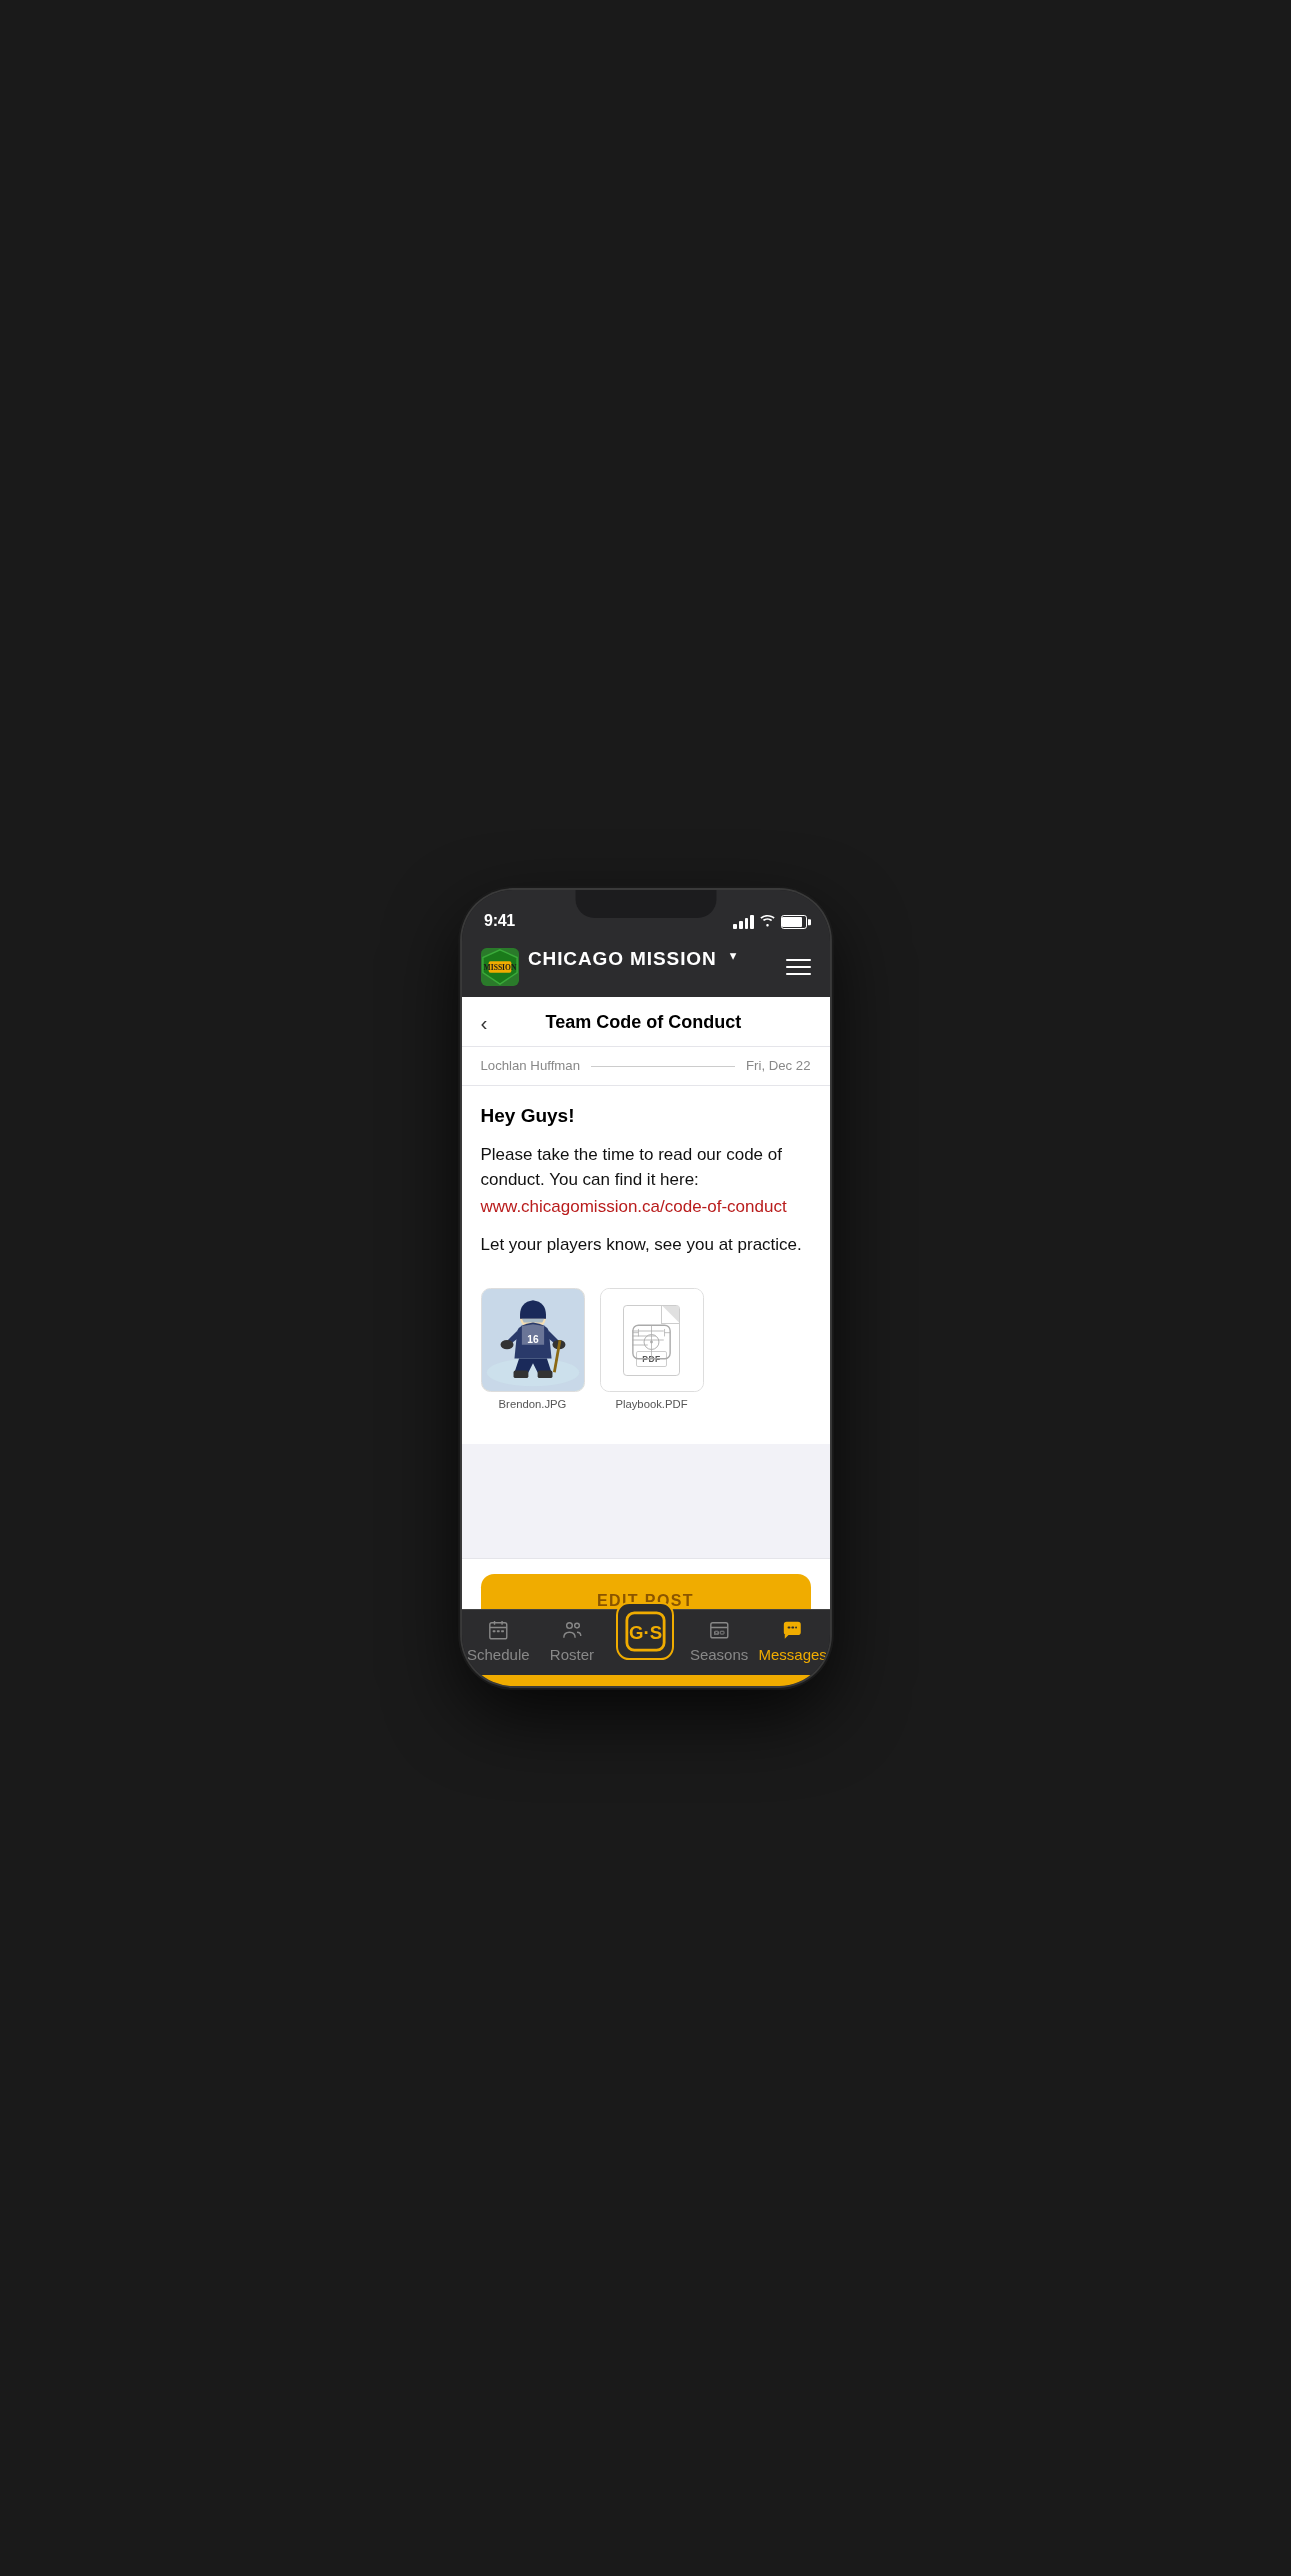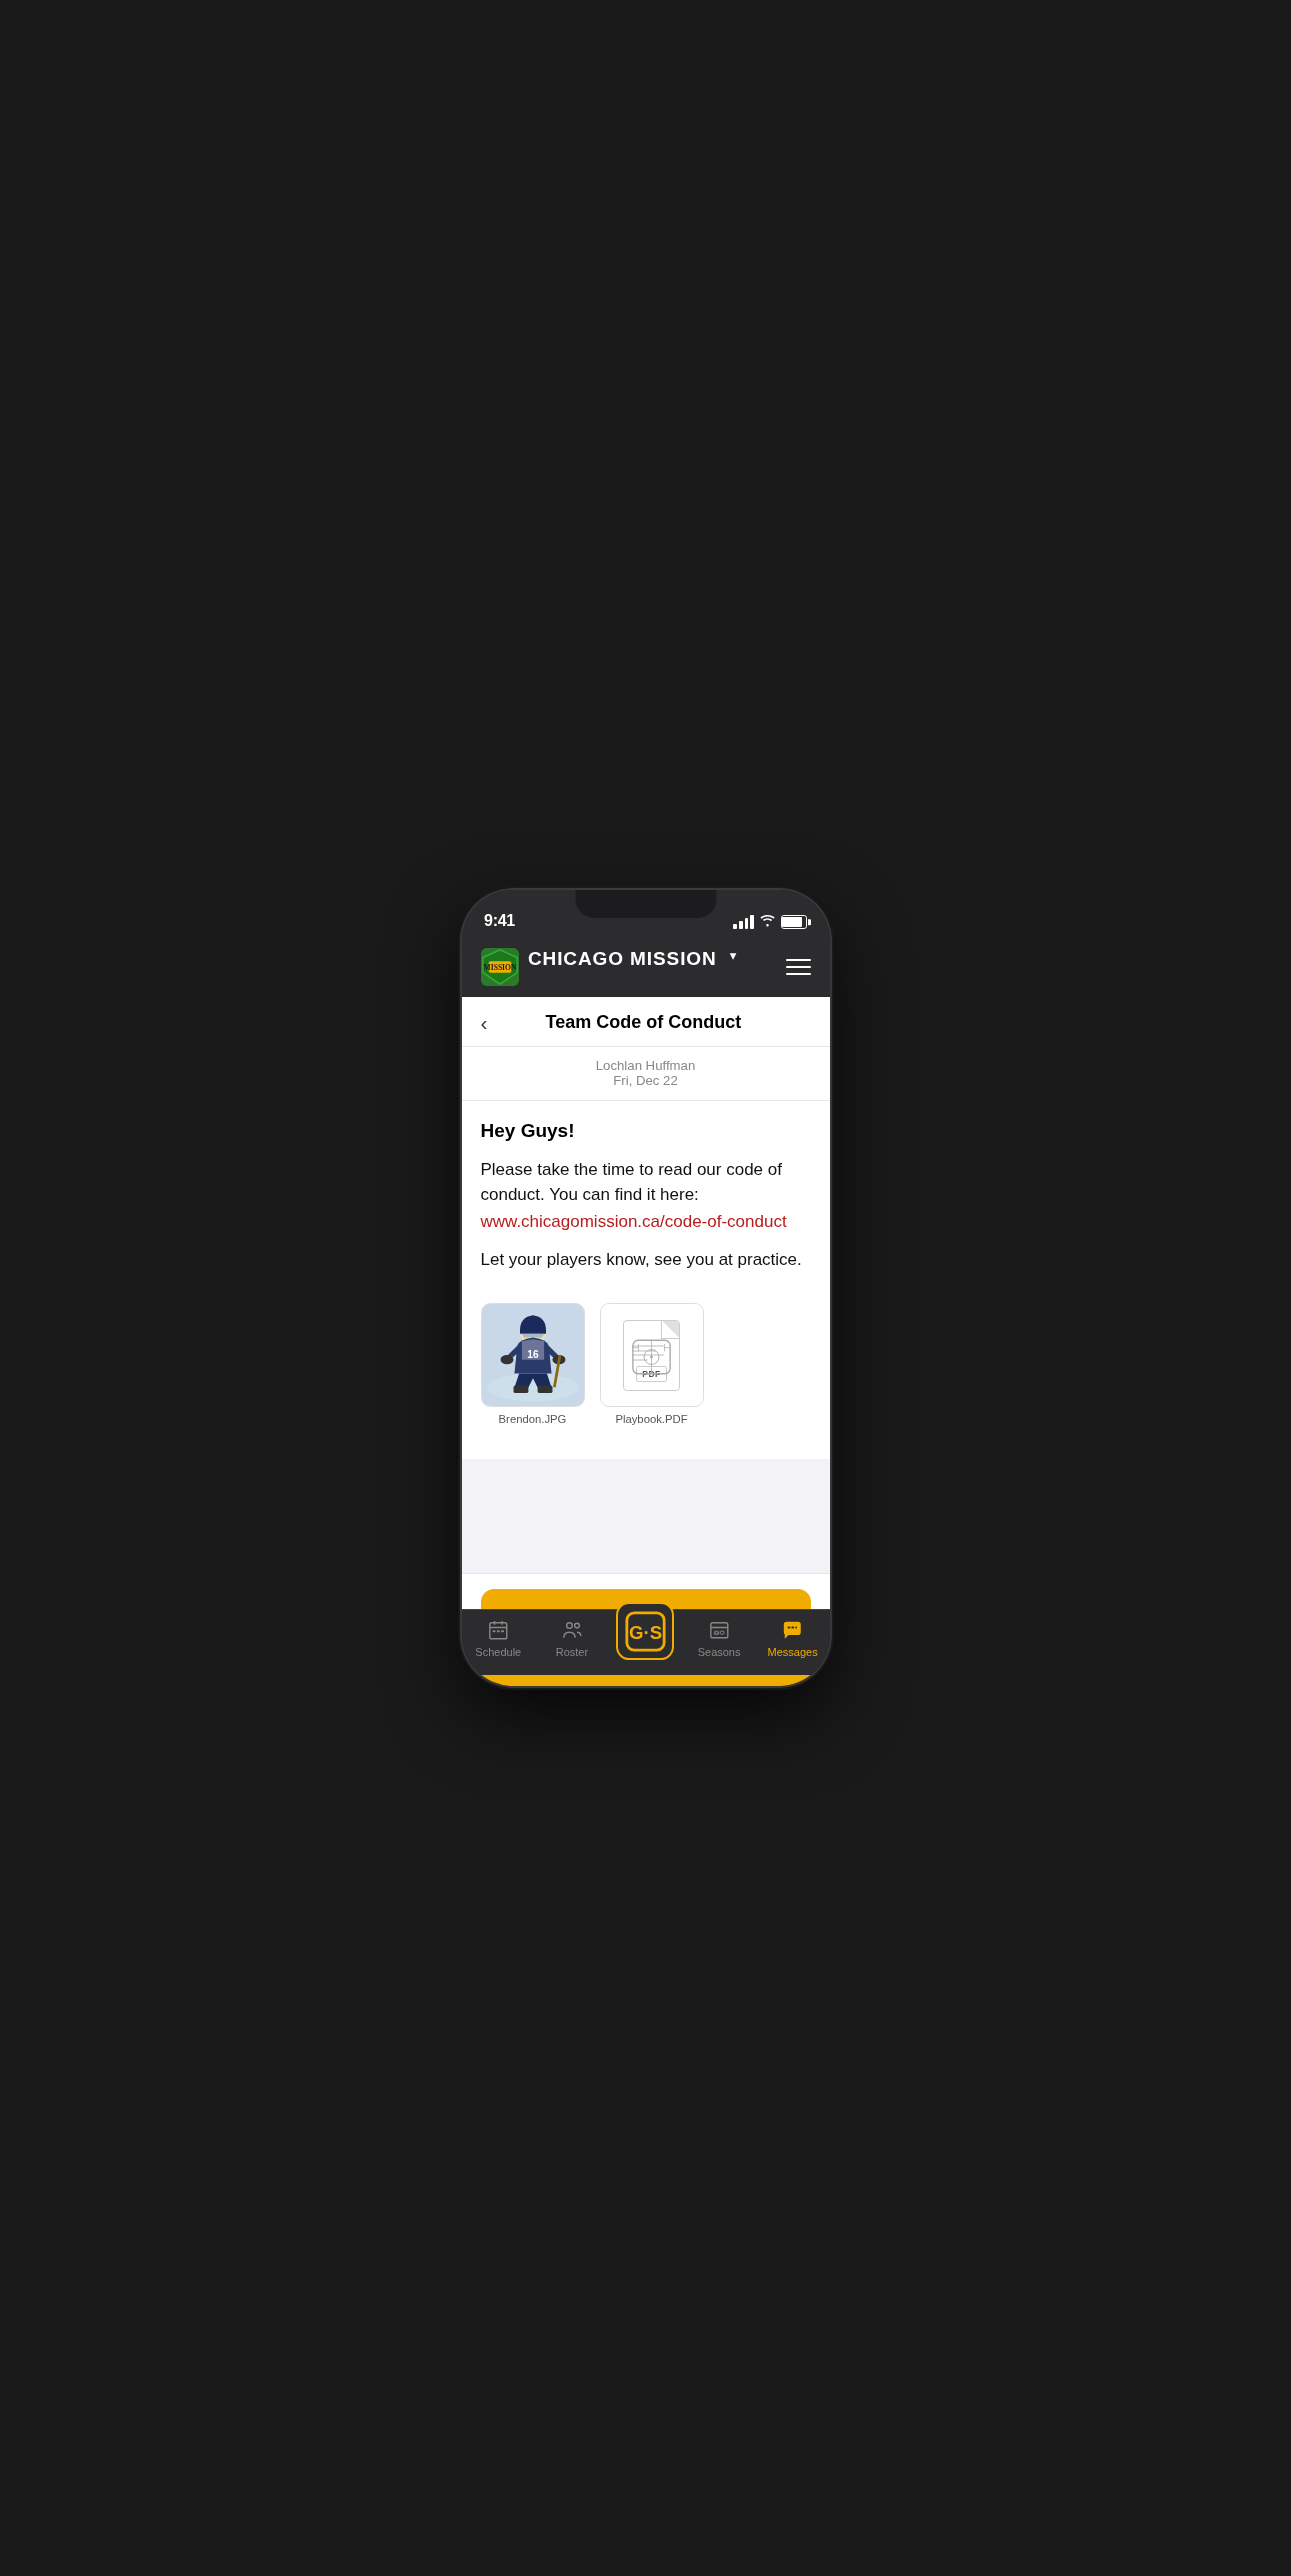--- a/index.html
+++ b/index.html
@@ -224,21 +224,20 @@
     }
 
     
     .post-meta {
       background: white;
       padding: 11.3px 19px;
       display: flex;
       align-items: center;
       justify-content: center;
       border-bottom: 0.9px solid #e5e5ea;
-      flex-direction: column;
     }
 
     .author-name {
       color: #888;
       font-size: 13.2px;
     }
 
     .meta-line {
       flex: 1;
       height: 0.9px;
@@ -440,21 +439,21 @@
     .tab-item {
       display: flex;
       flex-direction: column;
       align-items: center;
       gap: 3.8px;
       cursor: pointer;
       flex: 1;
     }
 
     .tab-label {
-      font-size: 11px;
+      font-size: 15px;
       color: #888;
     }
 
     .tab-label.active {
       color: #f0ac00;
     }
 
     
     .tab-center {
       position: relative;

